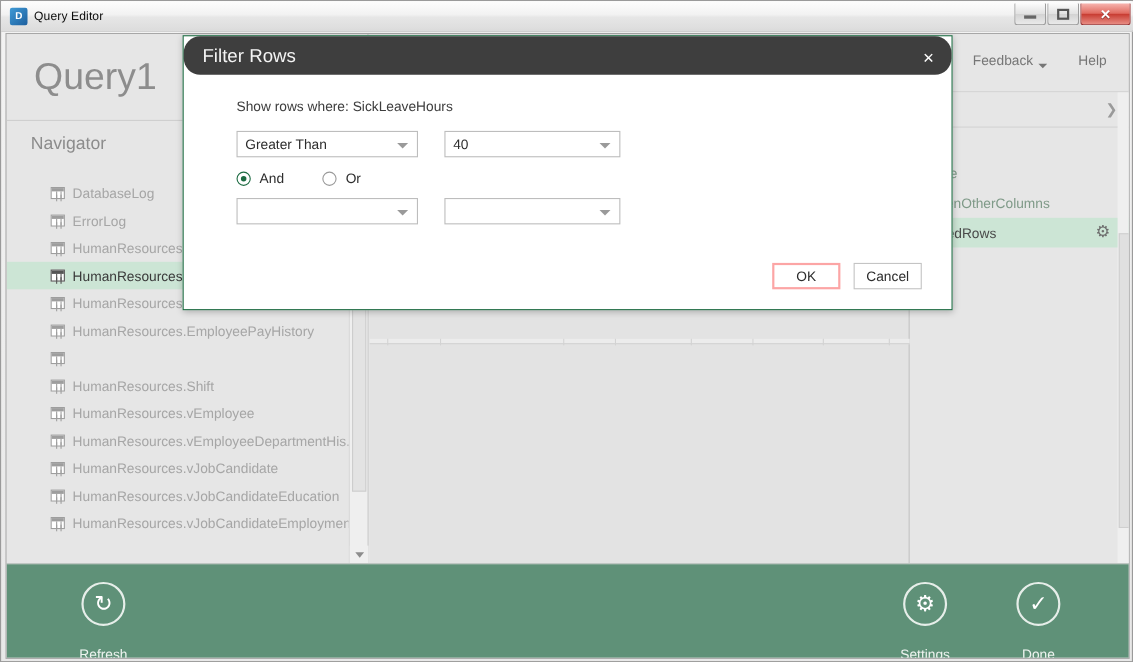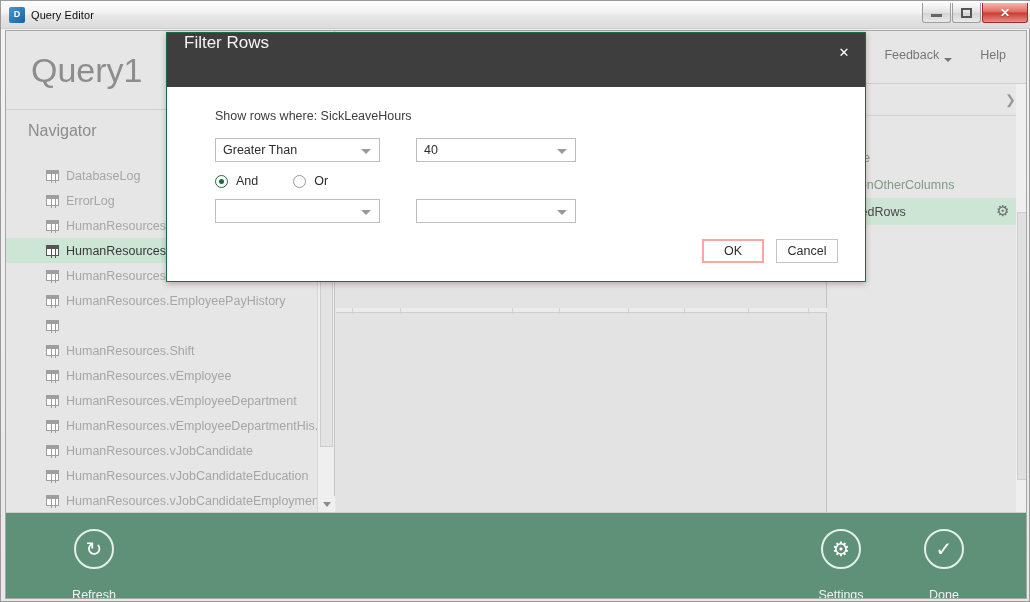--- a/index.html
+++ b/index.html
@@ -195,32 +195,32 @@
   .bb-label{ margin-top:19px; font-size:12.5px; color:#eef4f0; }
 
   
   #dialog{
     position:absolute; left:165px; top:31px; width:700px; height:250px;
     background:#ffffff; border:1px solid #1d6b42;
     box-shadow:0 2px 6px rgba(0,0,0,.25);
     z-index:50;
   }
   #dlg-title{
-    height:54px; background:#3e3e3e; color:#f4f4f4;
-    display:flex; padding-left:17px;
-    font-size:17px; font-weight:300; position:relative;
+    height:35px; background:#3e3e3e; color:#f4f4f4;
+    display:flex; align-items:center; padding-left:17px;
+    font-size:17px; font-weight:300; position:relative;border-radius:15px;
   }
   #dlg-close{
     position:absolute; right:0; top:0; width:42px; height:39px;
     display:flex; align-items:center; justify-content:center;
     color:#ffffff; font-size:13px;
   }
   #dlg-body{ padding:22px 30px 0 48px; }
   #dlg-subtitle{ font-size:12.5px; color:#3d3d3d; margin-bottom:15px; }
-  .row{ display:flex; gap:36px; }
+  .row{ display:flex; gap:24px; }
   .combo{
     width:165px; height:24px; border:1px solid #bdbdbd; background:#fff;
     display:flex; align-items:center; padding-left:7px;
     font-size:12.5px; color:#2d2d2d; position:relative;
   }
   .combo .cb-caret{
     position:absolute; right:8px; top:10px;
     width:0;height:0;border-left:5px solid transparent;
     border-right:5px solid transparent;border-top:5px solid #9a9a9a;
   }
@@ -302,24 +302,20 @@
           <div class="nav-item">
             <span class="tbl-icon"></span>
           </div>
           <div class="nav-item">
             <span class="tbl-icon"></span>
             <span>HumanResources.Shift</span>
           </div>
           <div class="nav-item">
             <span class="tbl-icon"></span>
             <span>HumanResources.vEmployee</span>
-          </div>
-          <div class="nav-item">
-            <span class="tbl-icon"></span>
-            <span>HumanResources.vEmployeeDepartment</span>
           </div>
           <div class="nav-item">
             <span class="tbl-icon"></span>
             <span>HumanResources.vEmployeeDepartmentHis...</span>
           </div>
           <div class="nav-item">
             <span class="tbl-icon"></span>
             <span>HumanResources.vJobCandidate</span>
           </div>
           <div class="nav-item">

